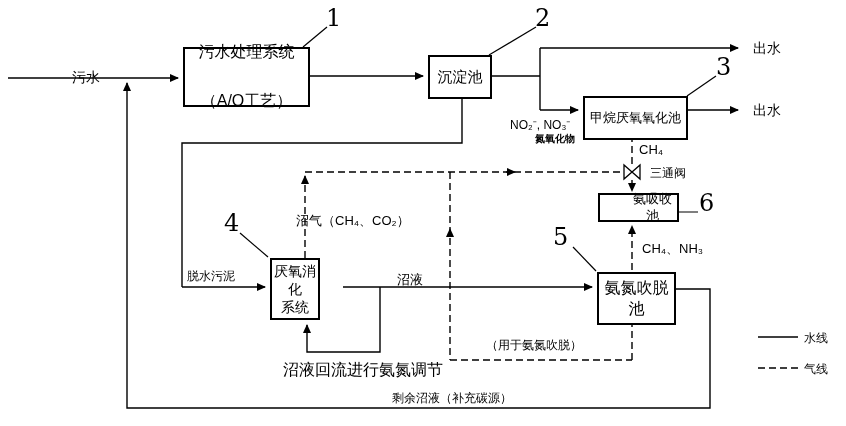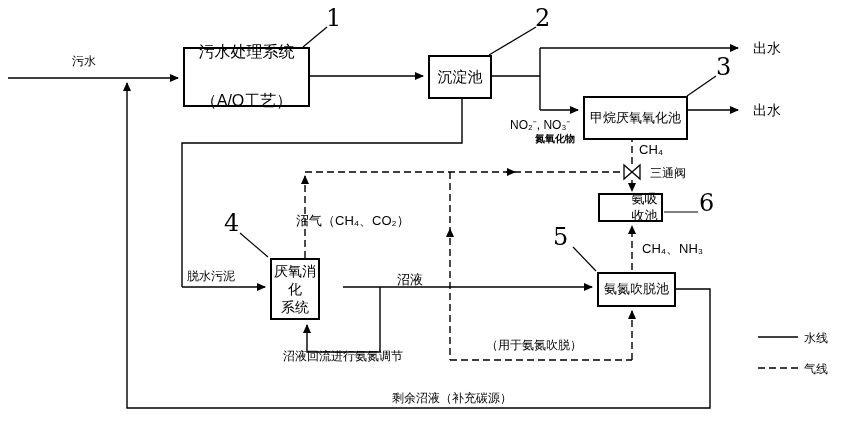--- a/index.html
+++ b/index.html
@@ -107,56 +107,56 @@
 
   <div class="box" style="left:583px;top:96px;width:105px;height:44px;font-size:13px;">
     <span>甲烷厌氧氧化池</span>
   </div>
 
   <div class="box" style="left:270px;top:258px;width:50px;height:62px;font-size:14px;">
     <span>厌氧消化</span>
     <span>系统</span>
   </div>
 
-  <div class="box" style="left:597px;top:272px;width:79px;height:35px;font-size:13px;">
+  <div class="box" style="left:597px;top:272px;width:79px;height:53px;font-size:16px;">
     <span>氨氮吹脱池</span>
   </div>
 
-  <div class="box" style="left:598px;top:193px;width:65px;height:29px;font-size:13px;padding-left:28px;">
+  <div class="box" style="left:598px;top:193px;width:81px;height:29px;font-size:13px;padding-left:28px;">
     <span>氨吸收池</span>
   </div>
 
   <div class="num" style="left:326px;top:4px;">1</div>
   <div class="num" style="left:535px;top:4px;">2</div>
   <div class="num" style="left:716px;top:53px;">3</div>
   <div class="num" style="left:224px;top:209px;">4</div>
   <div class="num" style="left:553px;top:223px;">5</div>
   <div class="num" style="left:699px;top:189px;">6</div>
 
-  <div class="lbl" style="left:72px;top:53px;font-size:12px;">污水</div>
+  <div class="lbl" style="left:72px;top:69px;font-size:14px;">污水</div>
 
   <div class="lbl" style="left:753px;top:40px;font-size:14px;">出水</div>
 
   <div class="lbl" style="left:753px;top:102px;font-size:14px;">出水</div>
 
   <div class="lbl" style="left:510px;top:116px;font-size:12px;">NO₂⁻, NO₃⁻</div>
 
   <div class="lbl" style="left:535px;top:132px;font-size:10px;font-weight:700;">氮氧化物</div>
 
   <div class="lbl" style="left:639px;top:142px;font-size:13px;">CH₄</div>
 
   <div class="lbl" style="left:650px;top:165px;font-size:12px;">三通阀</div>
 
   <div class="lbl" style="left:296px;top:212px;font-size:13px;">沼气（CH₄、CO₂）</div>
 
   <div class="lbl" style="left:187px;top:268px;font-size:12px;">脱水污泥</div>
 
   <div class="lbl" style="left:397px;top:271px;font-size:13px;">沼液</div>
 
-  <div class="lbl" style="left:283px;top:348px;font-size:12px;">沼液回流进行氨氮调节</div>
+  <div class="lbl" style="left:283px;top:360px;font-size:16px;">沼液回流进行氨氮调节</div>
 
   <div class="lbl" style="left:642px;top:240px;font-size:13px;">CH₄、NH₃</div>
 
   <div class="lbl" style="left:486px;top:337px;font-size:12px;">（用于氨氮吹脱）</div>
 
   <div class="lbl" style="left:392px;top:390px;font-size:12px;">剩余沼液（补充碳源）</div>
 
   <div class="lbl" style="left:804px;top:330px;font-size:12px;">水线</div>
 
   <div class="lbl" style="left:804px;top:361px;font-size:12px;">气线</div>

